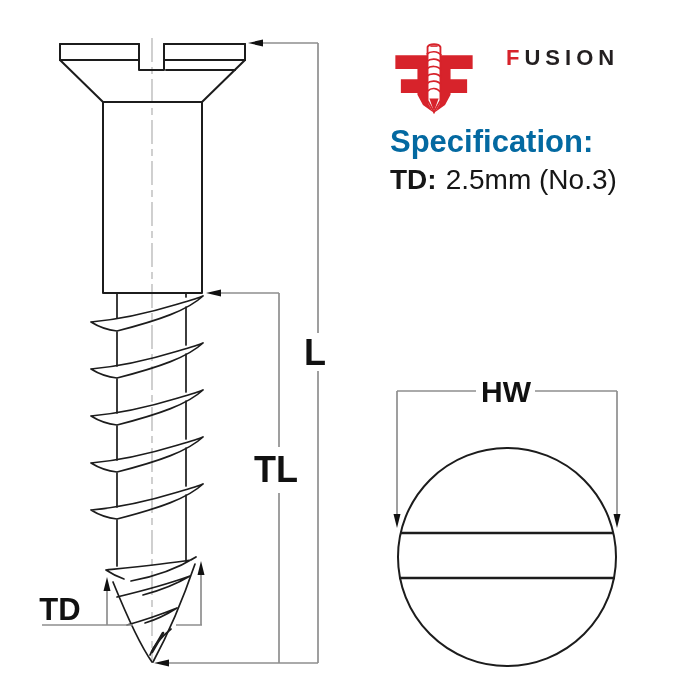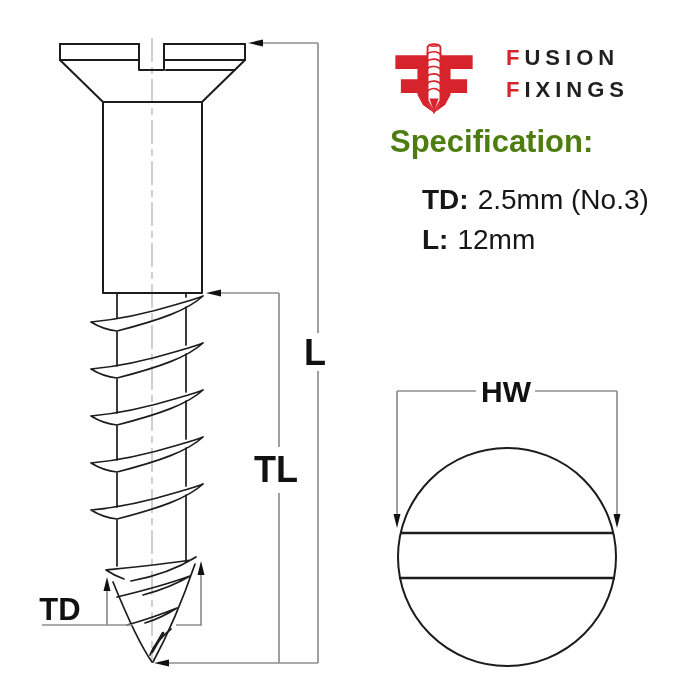--- a/index.html
+++ b/index.html
@@ -14,23 +14,23 @@
   .logo-text{
     position:absolute;left:487px;top:42px;
     font-size:22px;font-weight:bold;letter-spacing:5px;line-height:32px;
     color:#231f20;white-space:nowrap;margin-left:19px;
   }
   .logo-text .first{color:#d7232b;}
 
   
   .spec-heading{
     position:absolute;left:390px;top:124px;
-    font-size:31px;font-weight:bold;color:#4d7c0f;
+    font-size:31px;font-weight:bold;color:#0369a1;
   }
-  .spec-list{position:absolute;left:390px;top:180px;margin-left:32px;}
+  .spec-list{position:absolute;left:390px;top:160px;}
   .spec-row{height:40px;line-height:40px;font-size:28px;white-space:nowrap;}
   .spec-label{font-weight:bold;margin-right:9px;}
 
   
   .outline{stroke:#1c1c1c;stroke-width:2;fill:none;stroke-linecap:round;}
   .thread{stroke:#1c1c1c;stroke-width:1.7;fill:none;stroke-linecap:round;}
   .dim{stroke:#8f8f8f;stroke-width:1.7;fill:none;}
   .center{stroke:#bcbcbc;stroke-width:1.4;fill:none;stroke-dasharray:24 5 7 5;}
   .arrow{fill:#111;stroke:none;}
   .dimlabel{font-family:"Liberation Sans","DejaVu Sans",sans-serif;font-weight:bold;fill:#111;}
@@ -112,31 +112,27 @@
     <g>
       <path fill="#ffffff" stroke="#d7232b" stroke-width="2" d="M43,16 C45,12 55,12 57,16 L57,74 L50,87 L43,74 Z"></path>
       <path stroke="#d7232b" stroke-width="1.8" fill="none" d="M42,24 C46,20 54,20 58,25 M42,32 C46,28 54,28 58,33 M42,40 C46,36 54,36 58,41 M42,48 C46,44 54,44 58,49 M42,56 C46,52 54,52 58,57 M43,64 C47,60 53,60 57,65"></path>
       <path fill="#d7232b" d="M45,72 L55,72 L50,86 Z"></path>
       <path stroke="#d7232b" stroke-width="1.6" fill="none" d="M46,15 L54,15"></path>
     </g>
   </svg>
 
   <div class="logo-text">
     <div><span class="first">F</span><span>USION</span></div>
-    <div><span class="first">F</span><span>IXINGS</span></div>
   </div>
 
   <div class="spec-heading">Specification:</div>
 
   <div class="spec-list">
     <div class="spec-row">
       <span class="spec-label">TD:</span><span class="spec-value">2.5mm (No.3)</span>
-    </div>
-    <div class="spec-row">
-      <span class="spec-label">L:</span><span class="spec-value">12mm</span>
     </div>
   </div>
 
   <svg class="abs" style="left:380px;top:370px" width="250" height="310" viewBox="0 0 250 310">
     <g>
       <path class="dim" d="M17,21 H96 M155,21 H237 M17,21 V144 M237,21 V144"></path>
       <polygon class="arrow" points="17,158 13.5,144 20.5,144"></polygon>
       <polygon class="arrow" points="237,158 233.5,144 240.5,144"></polygon>
       <text class="dimlabel" x="126" y="21" font-size="30" text-anchor="middle" dominant-baseline="central">HW</text>
     </g>

